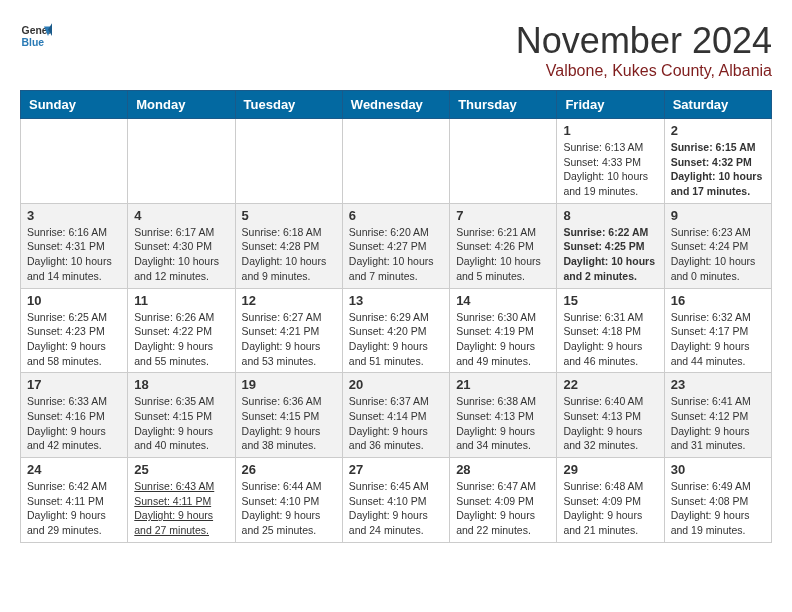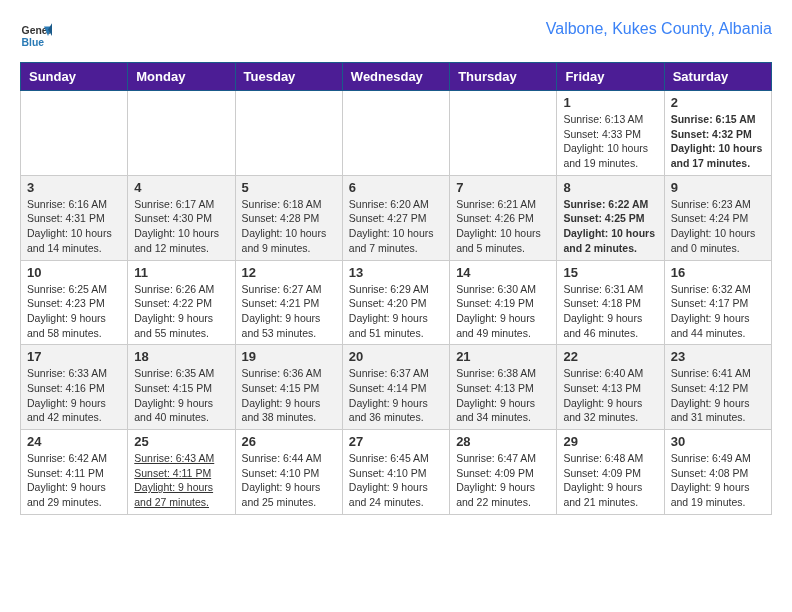--- a/index.html
+++ b/index.html
@@ -28,28 +28,28 @@
     .title-section {
       text-align: right;
     }
     .month-title {
       font-size: 36px;
       font-weight: normal;
       color: #333;
     }
     .location-title {
       font-size: 16px;
-      color: #3b82f6;
+      color: #7f1d1d;
     }
     .calendar {
       width: 100%;
       border-collapse: collapse;
     }
     .calendar th {
-      background: #4c1d95;
+      background: #0369a1;
       color: #fff;
       font-size: 13px;
       font-weight: bold;
       padding: 6px 8px;
       text-align: left;
       border: 1px solid #1a5a8a;
     }
     .calendar td {
       border: 1px solid #ccc;
       vertical-align: top;
@@ -85,20 +85,21 @@
 <div class="header-section">
   <div class="logo">
     <svg class="logo-icon" viewBox="0 0 40 40">
       <text x="2" y="18" font-size="13" font-weight="bold" fill="#333">General</text>
       <text x="2" y="32" font-size="13" font-weight="bold" fill="#2a7ab5">Blue</text>
       <polygon points="30,8 40,8 35,20" fill="#2a7ab5"></polygon>
       <polygon points="35,12 40,4 40,20" fill="#1a5a8a"></polygon>
     </svg>
   </div>
   <div class="title-section">
+    <div class="month-title">November 2024</div>
     <div class="location-title">Valbone, Kukes County, Albania</div>
   </div>
 </div>
 
 <table class="calendar">
   <thead>
     <tr>
     <th>Sunday</th>
         <th>Monday</th>
         <th>Tuesday</th>

